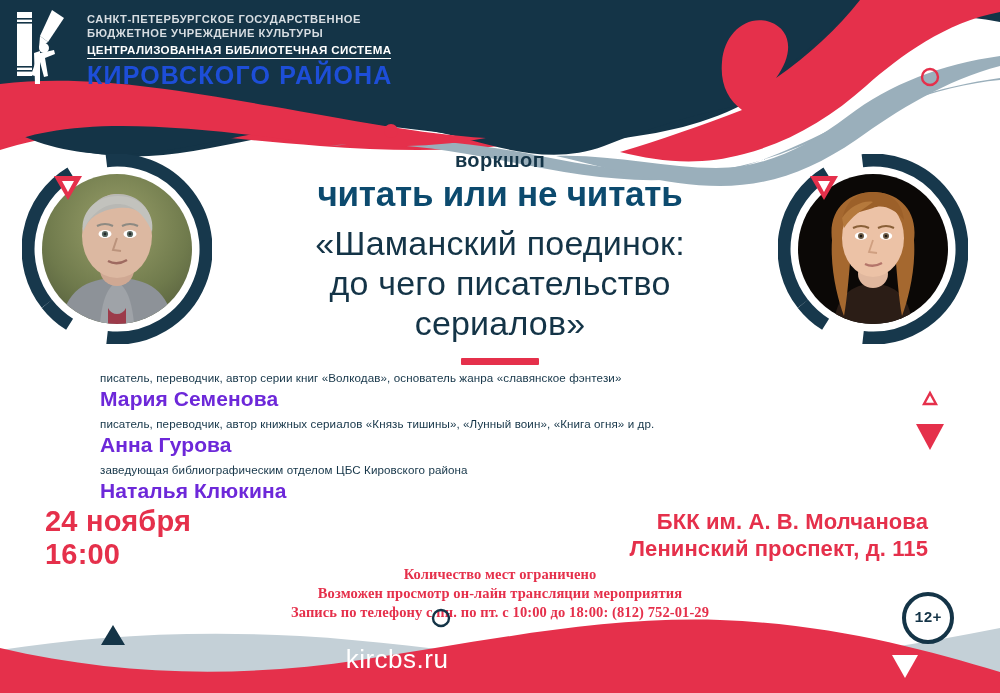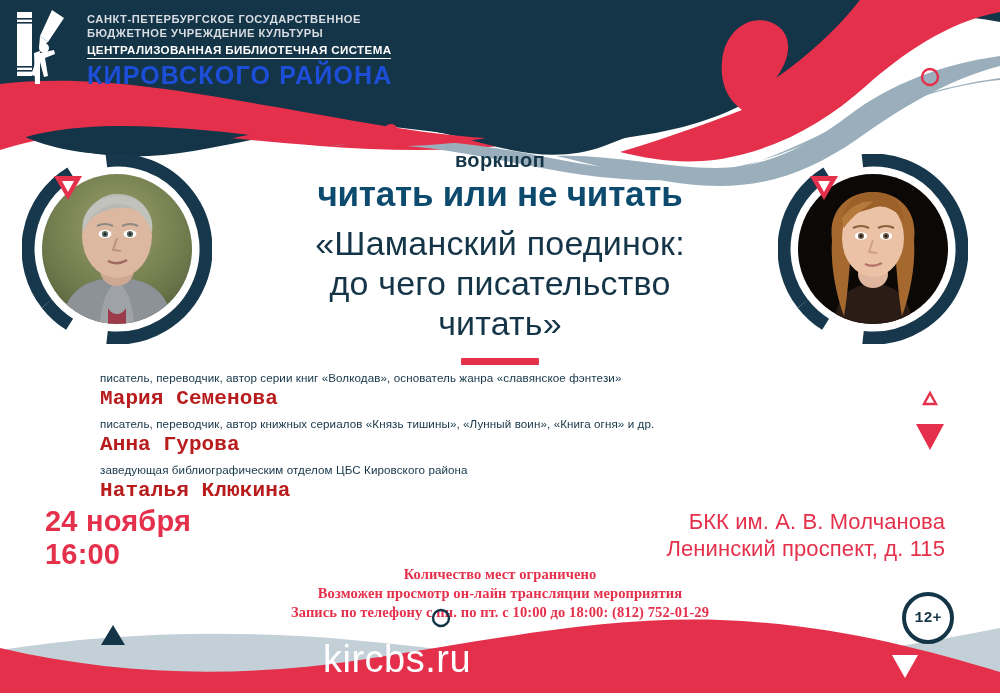--- a/index.html
+++ b/index.html
@@ -27,36 +27,36 @@
   
   #center{position:absolute;left:225px;top:146px;width:550px;text-align:center;z-index:7;}
   #kicker{font-size:20px;font-weight:bold;color:#143447;letter-spacing:.4px;line-height:28px;}
   #headline{font-size:35px;font-weight:bold;color:#0c4a6e;letter-spacing:-.2px;line-height:38px;margin-top:1px;}
   #subtitle{font-size:34px;color:#143447;line-height:40px;margin-top:10px;font-weight:400;letter-spacing:.2px;}
   #title-rule{width:78px;height:7px;background:#e5304b;margin:15px auto 0;border-radius:1px;}
 
   
   #speakers{position:absolute;left:100px;top:370px;width:800px;text-align:left;z-index:7;}
   .sp-role{font-size:11.6px;color:#143447;line-height:16px;letter-spacing:.1px;}
-  .sp-name{font-size:21px;font-weight:bold;color:#b91c1c;line-height:25px;margin-bottom:5px;letter-spacing:.1px;font-family:Liberation Mono, monospace;}
+  .sp-name{font-size:21px;font-weight:bold;color:#6d28d9;line-height:25px;margin-bottom:5px;letter-spacing:.1px;}
 
   
   #date-block{position:absolute;left:45px;top:505px;z-index:7;color:#e5304b;font-weight:bold;
               font-size:29px;line-height:33px;letter-spacing:.2px;}
-  #venue-block{position:absolute;right:55px;top:508px;z-index:7;color:#e5304b;font-weight:normal;
+  #venue-block{position:absolute;right:72px;top:508px;z-index:7;color:#e5304b;font-weight:bold;
                font-size:22px;line-height:27px;text-align:right;letter-spacing:.1px;}
   #notes{position:absolute;left:0;top:565px;width:1000px;text-align:center;z-index:7;color:#e5304b;
          font-weight:bold;font-size:14.5px;line-height:19px;letter-spacing:.1px;font-family:Liberation Serif, serif;}
 
   
   #age-badge{position:absolute;left:902px;top:592px;width:44px;height:44px;border:4px solid #143447;
              border-radius:50%;z-index:8;display:flex;align-items:center;justify-content:center;
              color:#143447;font-weight:bold;font-size:15px;background:transparent;font-family:Liberation Mono, monospace;}
   #site{position:absolute;left:0;top:637px;width:794px;text-align:center;z-index:8;color:#ffffff;
-        font-size:38px;line-height:44px;letter-spacing:.5px;}
+        font-size:26px;line-height:44px;letter-spacing:.5px;}
 </style>
 </head>
 <body>
 
 <div id="poster">
 
   <svg class="layer" viewBox="0 0 1000 693" width="1000" height="693">
 
     <path d="M0,0 H1000 V22
              C 940,10 880,18 840,40
@@ -235,21 +235,21 @@
       <polygon points="10,7 22,7 16,18" fill="#ffffff"></polygon>
     </svg>
   </div>
 
   <div id="center">
     <div id="kicker">воркшоп</div>
     <div id="headline">читать или не читать</div>
     <div id="subtitle">
       <div>«Шаманский поединок:</div>
       <div>до чего писательство</div>
-      <div>читать»</div>
+      <div>сериалов»</div>
     </div>
     <div id="title-rule"></div>
   </div>
 
   <div id="speakers">
     <div>
       <div class="sp-role">писатель, переводчик, автор серии книг «Волкодав», основатель жанра «славянское фэнтези»</div>
       <div class="sp-name">Мария Семенова</div>
     </div>
     <div>

